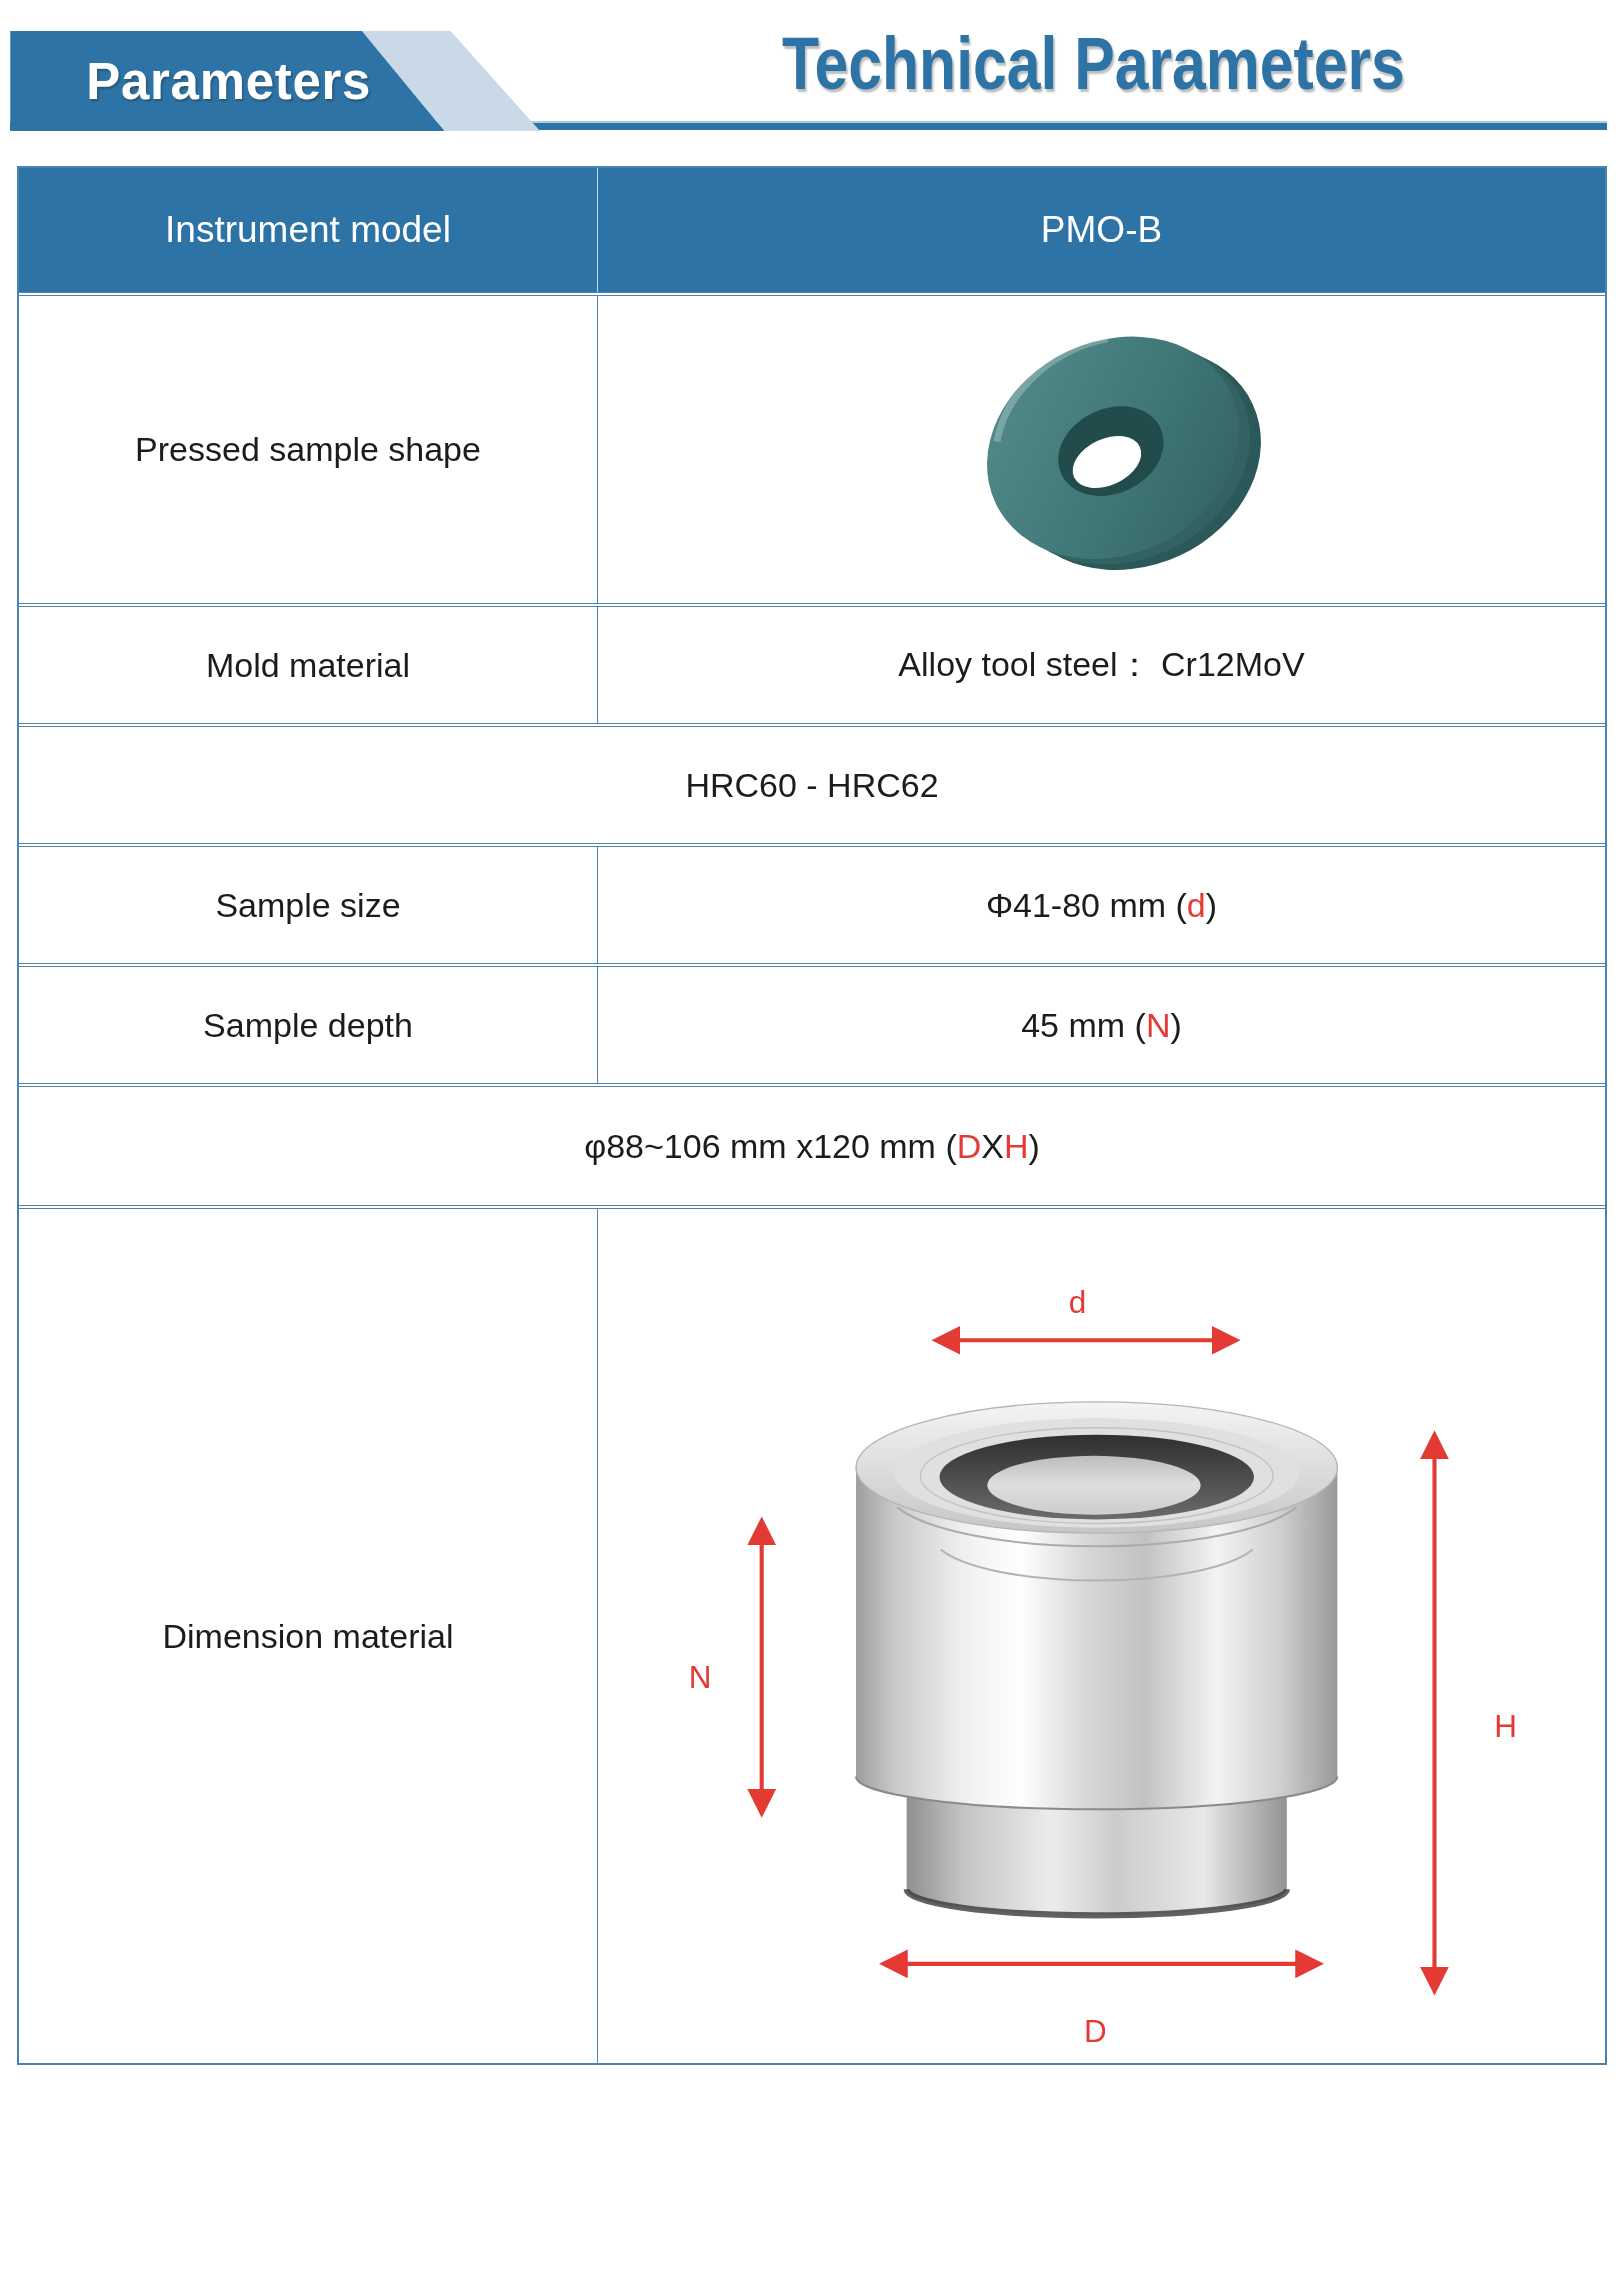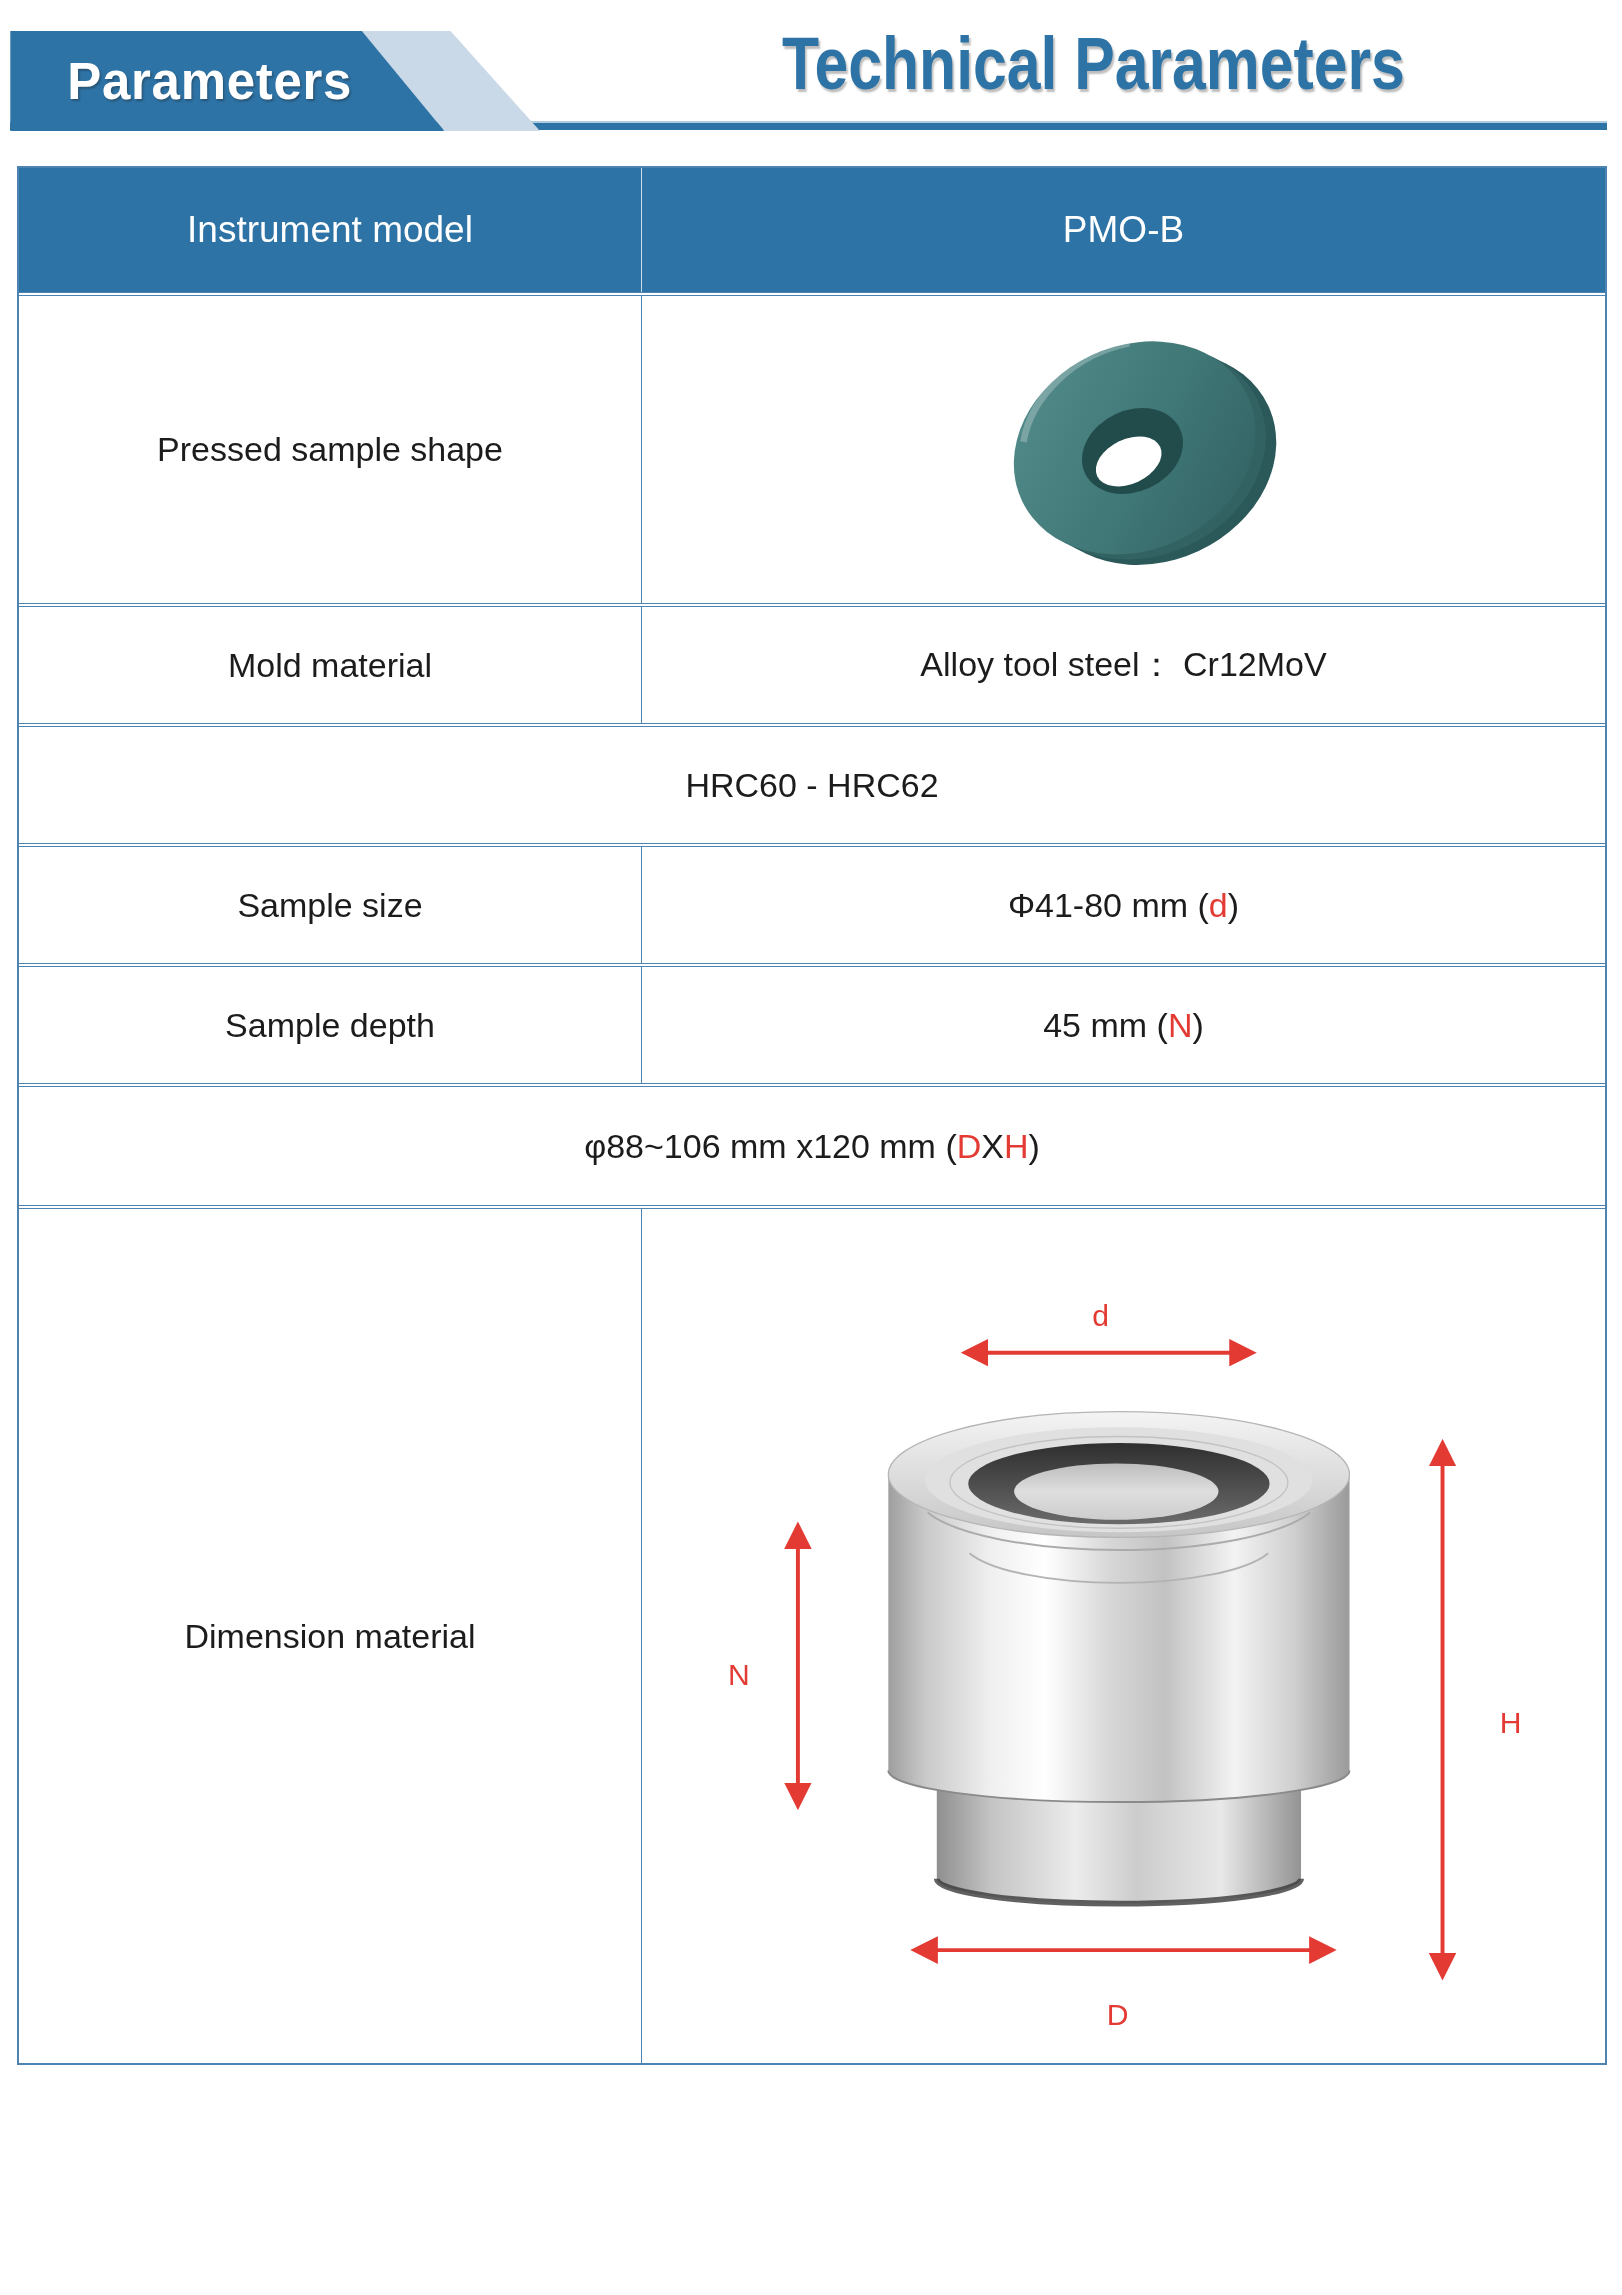--- a/index.html
+++ b/index.html
@@ -4,39 +4,39 @@
 <style>
   html,body{margin:0;padding:0;background:#ffffff;}
   .page{position:relative;width:1623px;height:2295px;background:#fff;
         font-family:"Liberation Sans", sans-serif;overflow:hidden;color:#1c1c1c;}
 
   
   .hdr-underline{position:absolute;left:10.3px;top:121px;width:1597px;height:9px;
     background:linear-gradient(180deg,#aecbe0 0 2.1px,#2E73A5 2.1px);}
   .ribbon{position:absolute;left:10.3px;top:31px;width:434px;height:100px;background:#2E73A5;
     clip-path:polygon(0 0,81% 0,100% 100%,0 100%);display:flex;align-items:center;}
-  .ribbon span{padding-left:57px;font-size:51px;font-weight:bold;color:#fff;
+  .ribbon span{padding-left:76px;font-size:51px;font-weight:bold;color:#fff;
     text-shadow:1.4px 2.1px 2.1px rgba(30,30,30,.35);letter-spacing:0.7px;}
   .ribbon-accent{position:absolute;left:361px;top:31px;width:179px;height:100px;background:#C9D9E8;
     clip-path:polygon(0 0,50% 0,100% 100%,46.5% 100%);}
   .page-title{position:absolute;left:718px;top:20.5px;width:711px;text-align:center;
     font-size:74px;font-weight:bold;color:#2E73A5;white-space:nowrap;
     transform:scaleX(.82);transform-origin:50% 50%;
     text-shadow:2.1px 2.7px 2.1px rgba(90,90,90,.4);}
 
   
   .param-table{position:absolute;left:17px;top:166px;width:1590px;box-sizing:border-box;
     border:2.1px solid #4D83B0;background:#fff;}
   .prow{display:flex;box-sizing:border-box;}
   .prow + .prow{border-top:4.1px double #4D83B0;}
   .r0{height:124px}.r1{height:311px}.r2{height:120px}.r3{height:120px}.r4{height:120px}
   .r5{height:120px}.r6{height:122px}.r7{height:120px}.r8{height:858px}
   .cell{display:flex;align-items:center;justify-content:center;box-sizing:border-box;
     font-size:34px;text-align:center;}
-  .cell.label{width:623px;border-right:1.4px solid #4D83B0;flex:none;}
+  .cell.label{width:579px;border-right:1.4px solid #4D83B0;flex:none;}
   .cell.value{flex:1;position:relative;}
   .prow.head{background:#2E73A5;color:#ffffff;}
   .prow.head .cell{font-size:37px;}
   .prow.head .cell.label{border-right:1.4px solid rgba(255,255,255,.75);}
   .red{color:#E33B33;}
   .fig{position:absolute;inset:0;width:100%;height:100%;}
   .dim-label{fill:#E33B33;font-family:"Liberation Sans",sans-serif;font-size:46px;}
 </style>
 </head>
 <body>

